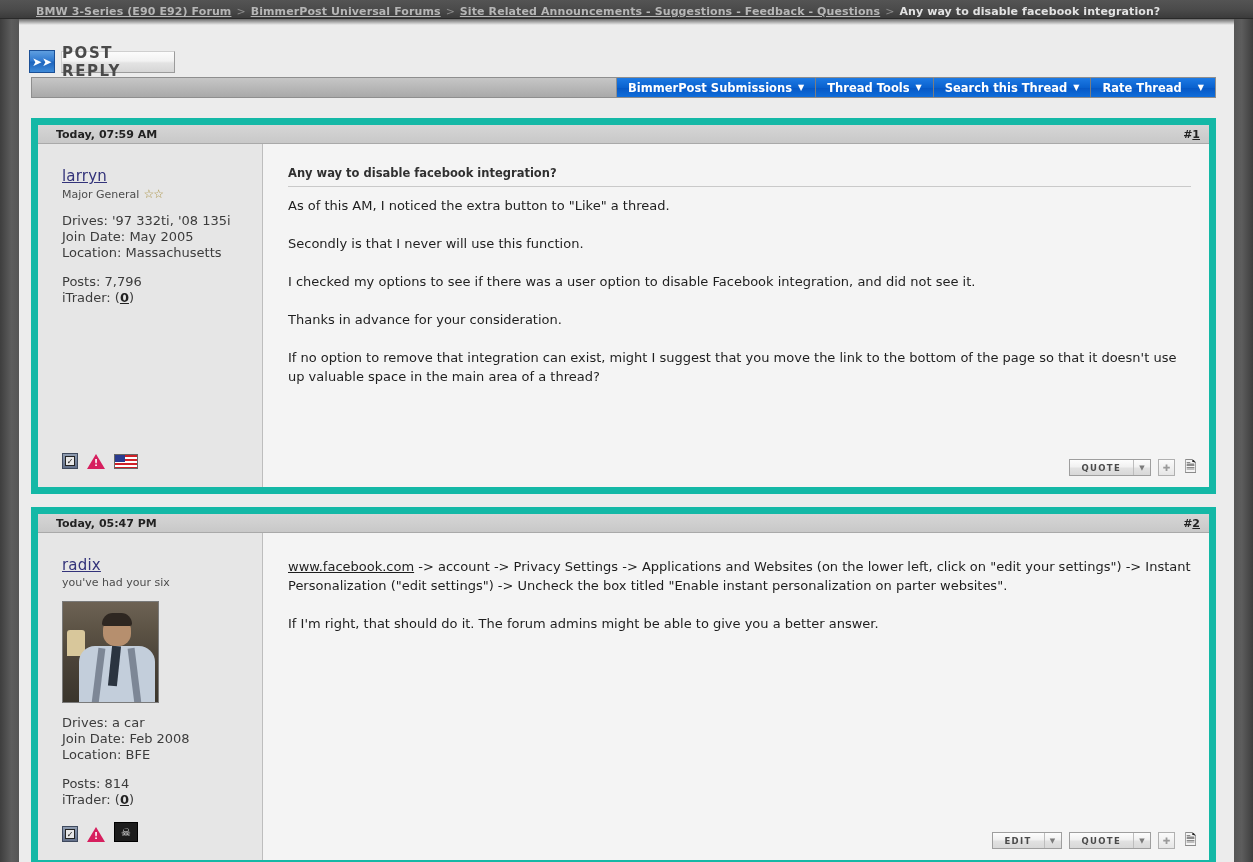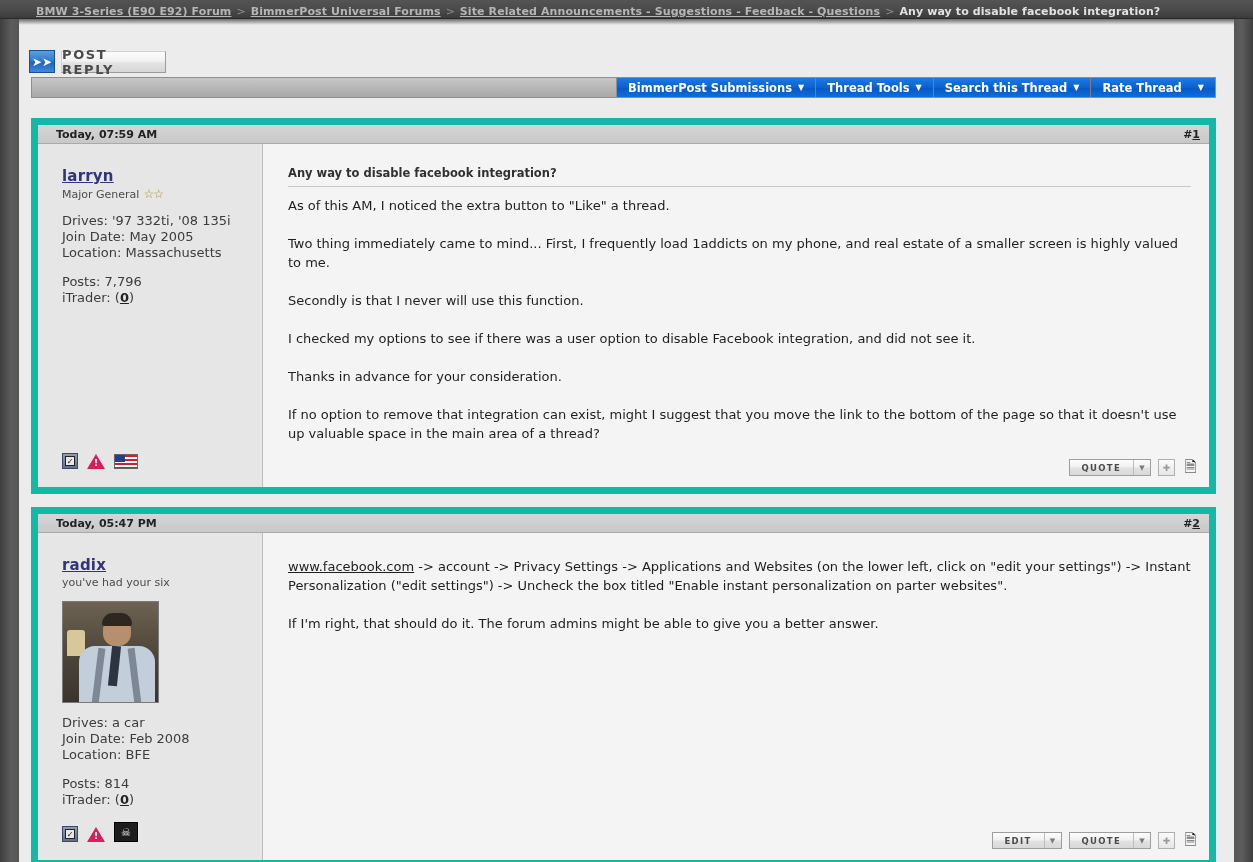--- a/index.html
+++ b/index.html
@@ -88,26 +88,26 @@
     width: 26px; height: 23px;
     background: linear-gradient(to bottom, #5f9fe0 0%, #2e78cf 48%, #1c63bd 52%, #3f8ad8 100%);
     border: 1px solid #1a4f96;
     display: flex; align-items: center; justify-content: center;
     color: #fff;
     font-size: 12px;
     line-height: 1;
     cursor: pointer;
   }
   #post-reply-btn {
-    width: 105px; height: 22px;
+    width: 114px; height: 22px;
     background: linear-gradient(to bottom, #fcfcfc 0%, #f2f2f2 45%, #e3e3e3 55%, #d6d6d6 100%);
     border: 1px solid #9b9b9b;
     border-top-color: #cfcfcf;
     border-left-color: #cfcfcf;
-    font-size: 13px;
+    font-size: 15px;
     letter-spacing: 1.6px;
     color: #4a4a4a;
     font-weight: bold;
     cursor: pointer;
     display: flex; align-items: center; justify-content: center;
   }
 
   
   #navbar {
     position: absolute;
@@ -183,21 +183,21 @@
     width: 225px;
     background: #e6e6e6;
     border-right: 1px solid #bdbdbd;
     position: relative;
     padding: 22px 0 0 24px;
   }
   .username {
     font-size: 15px;
     color: #33337a;
     text-decoration: underline;
-    font-weight: bold;
+    font-weight: normal;
     cursor: pointer;
     display: inline-block;
     letter-spacing: .2px;
   }
   .usertitle {
     font-size: 11px;
     color: #4c4c4c;
     margin-top: 2px;
     display: flex;
     align-items: center;
@@ -466,21 +466,20 @@
               </div>
             <div class="ic ic-warn"></div>
             <div class="ic ic-flag"></div>
           </div>
         </div>
 
         <div class="message">
           <div class="msg-title">Any way to disable facebook integration?</div>
           <div class="msg-text">
             <p>As of this AM, I noticed the extra button to "Like" a thread.</p>
-            <p>Two thing immediately came to mind... First, I frequently load 1addicts on my phone, and real estate of a smaller screen is highly valued to me.</p>
             <p>Secondly is that I never will use this function.</p>
             <p>I checked my options to see if there was a user option to disable Facebook integration, and did not see it.</p>
             <p>Thanks in advance for your consideration.</p>
             <p>If no option to remove that integration can exist, might I suggest that you move the link to the bottom of the page so that it doesn't use up valuable space in the main area of a thread?</p>
           </div>
           <div class="post-controls">
             <div class="ctlbtn">
               <span class="lab">QUOTE</span>
               <span class="arw">▼</span>
             </div>

